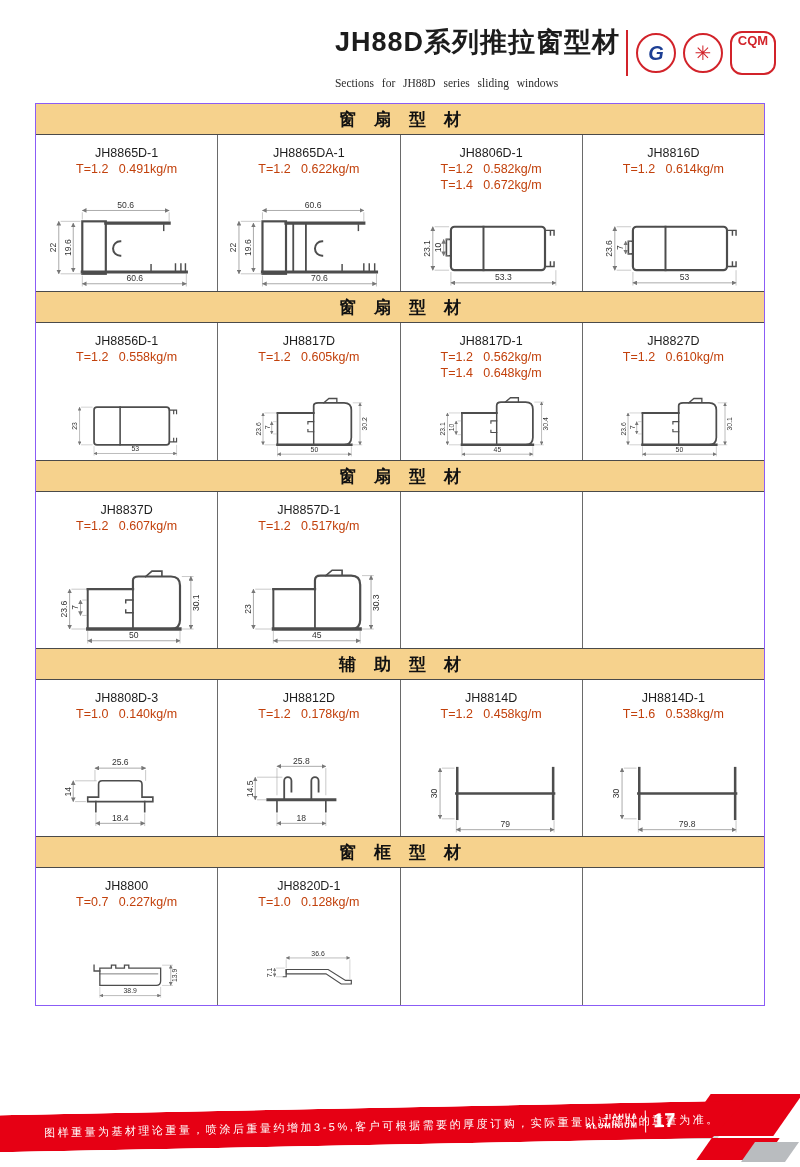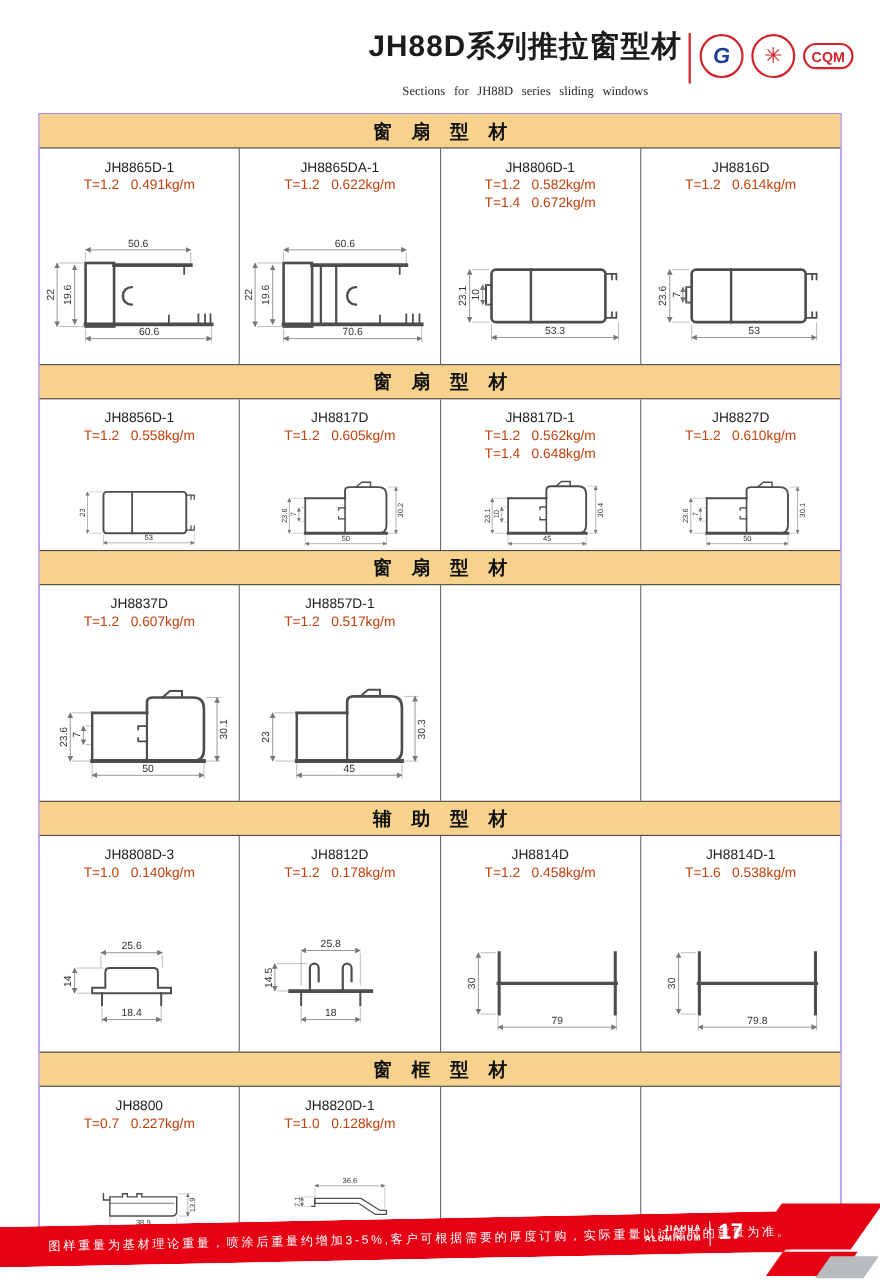--- a/index.html
+++ b/index.html
@@ -1,42 +1,42 @@
 <!DOCTYPE html>
 <html><head>
 <meta charset="utf-8">
 <style>
   html,body{margin:0;padding:0;background:#fff;}
   body{width:800px;height:1167px;position:relative;overflow:hidden;
        font-family:"Liberation Sans","DejaVu Sans",sans-serif;color:#222;}
 
   
-  .header-text{position:absolute;right:180px;top:24px;text-align:center;}
+  .header-text{position:absolute;right:180px;top:24px;}
   .title{font-size:27px;font-weight:bold;color:#1c1c1c;letter-spacing:1px;white-space:nowrap;}
   .subtitle{font-size:11.5px;color:#2b2b2b;word-spacing:5px;margin-top:17px;font-family:Liberation Serif, serif;}
   .header-divider{position:absolute;left:626px;top:30px;width:2px;height:46px;background:#d2232a;}
   .logos{position:absolute;left:636px;top:31px;display:flex;align-items:center;gap:7px;}
   .logo-circle{width:40px;height:40px;border:2.5px solid #d2232a;border-radius:50%;
      display:flex;align-items:center;justify-content:center;box-sizing:border-box;}
   .logo-g{color:#1d3f94;font-size:20px;font-weight:bold;font-style:italic;}
   .logo-star{color:#d2232a;font-size:20px;line-height:1;}
-  .logo-cqm{width:46px;height:24px;border:2.5px solid #d2232a;border-radius:12px;
-     display:flex;align-items:center;justify-content:center;box-sizing:border-box;
+  .logo-cqm{width:46px;height:44px;border:2.5px solid #d2232a;border-radius:12px;
+     display:flex;justify-content:center;box-sizing:border-box;
      color:#d2232a;font-weight:bold;font-size:13px;letter-spacing:0;}
 
   
   .table{position:absolute;left:35px;top:103px;width:730px;
          border:1px solid #8b5cf6;box-sizing:border-box;background:#fff;}
   .band{height:30px;background:#f6d28d;border-top:1px solid #4a4a4a;border-bottom:1px solid #4a4a4a;
         display:flex;align-items:center;justify-content:center;
         font-size:17px;font-weight:bold;color:#111;}
   .band:first-child{border-top:none;}
   .band span{letter-spacing:18px;margin-right:-18px;}
   .row{display:flex;}
-  .row-165 .cell{height:196px;}
+  .row-165 .cell{height:156px;}
   .row-160 .cell{height:137px;}
   .cell{flex:1 1 0;border-right:1px solid #6a6a6a;box-sizing:border-box;
         display:flex;flex-direction:column;overflow:hidden;}
   .cell:last-child{border-right:none;}
   .cell-label{height:52px;padding-top:9px;text-align:center;line-height:16px;flex:none;}
   .model{font-size:12.5px;color:#1e1e1e;}
   .spec{font-size:12.5px;color:#c2410c;white-space:pre;display:block;}
   .draw{flex:1;width:100%;display:block;}
 
   .pro path,.pro rect,.pro line{stroke:#4d4d4d;fill:none;stroke-linecap:square;}

